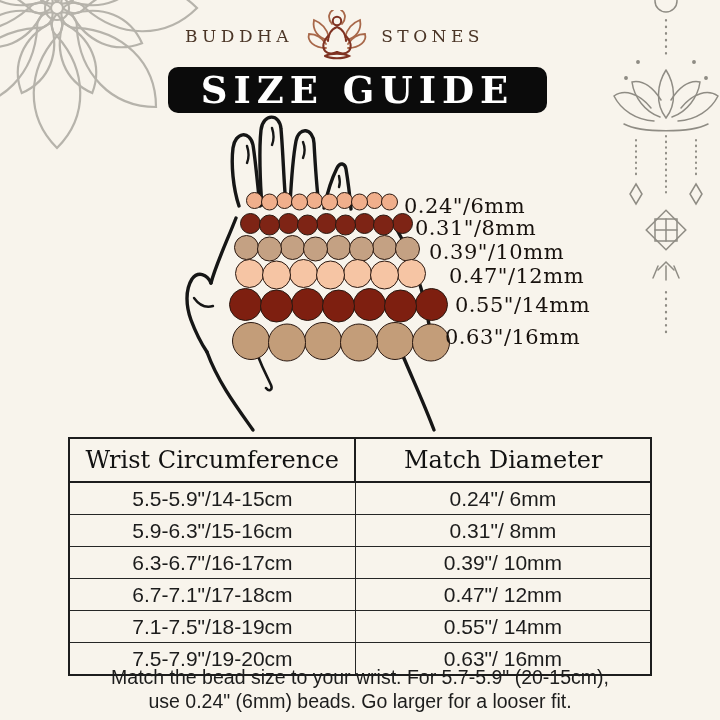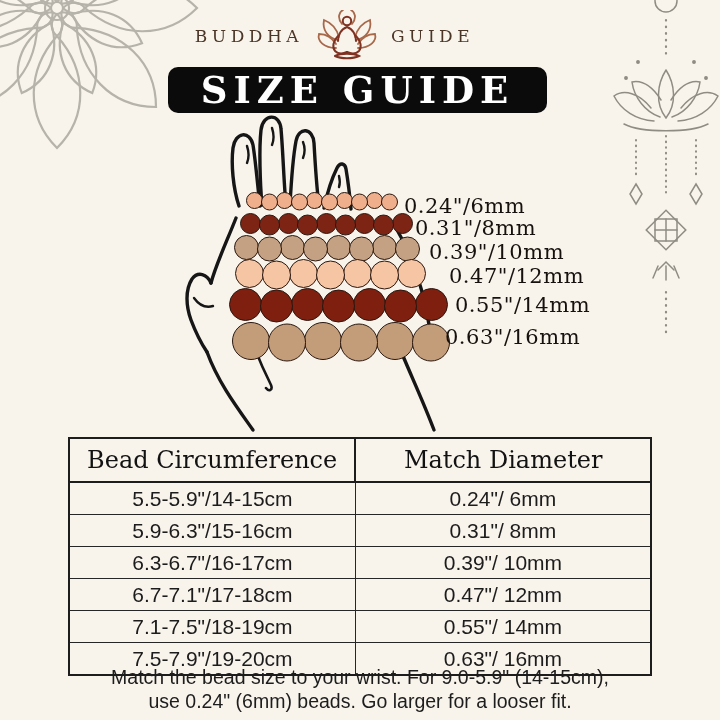--- a/index.html
+++ b/index.html
@@ -118,21 +118,21 @@
         </g>
         <g stroke="#7f3222" stroke-width="2">
           <circle cx="31" cy="11" r="4.2"></circle>
           <path d="M 31 17 C 25 19 22 25 22 31 M 31 17 C 37 19 40 25 40 31"></path>
           <path d="M 22 26 C 17 31 16 37 19 41 C 22 44 27 44 31 42"></path>
           <path d="M 40 26 C 45 31 46 37 43 41 C 40 44 35 44 31 42"></path>
           <path d="M 19 46 C 25 49 37 49 43 46 C 37 43 25 43 19 46"></path>
         </g>
       </g>
     </svg>
-    <span class="brand-word">GUIDE</span>
+    <span class="brand-word">STONES</span>
   </div>
 
   <div class="banner">
     <span>SIZE GUIDE</span>
   </div>
 
   <svg class="hand-svg" width="720" height="720" viewBox="0 0 720 720">
     <g fill="none" stroke="#161616" stroke-width="3.4" stroke-linecap="round">
       <path d="M 239 206 C 233 188 231 164 233 148 C 235 132 250 130 253 145 C 256 164 258 190 260 206"></path>
       <path d="M 262 205 C 260 183 259 148 261 130 C 263 113 280 113 281 129 C 283 151 284 186 286 205"></path>
@@ -220,21 +220,21 @@
       <div class="bead-label" style="left: 445px; top: 325px;">0.63"/16mm</div>
     </div>
 
   <table class="size-table">
     <colgroup>
         <col class="c1">
         <col class="c2">
       </colgroup>
     <thead>
       <tr>
-        <th>Bead Circumference</th>
+        <th>Wrist Circumference</th>
         <th>Match Diameter</th>
       </tr>
     </thead>
     <tbody>
         <tr>
           <td>5.5-5.9"/14-15cm</td>
           <td>0.24"/ 6mm</td>
         </tr>
         <tr>
           <td>5.9-6.3"/15-16cm</td>
@@ -253,17 +253,17 @@
           <td>0.55"/ 14mm</td>
         </tr>
         <tr>
           <td>7.5-7.9"/19-20cm</td>
           <td>0.63"/ 16mm</td>
         </tr>
       </tbody>
   </table>
 
   <div class="footer">
-    <div>Match the bead size to your wrist. For 9.0-5.9" (14-15cm),</div>
+    <div>Match the bead size to your wrist. For 5.7-5.9" (20-15cm),</div>
     <div>use 0.24" (6mm) beads. Go larger for a looser fit.</div>
   </div>
 
 </div>
 
 </body></html>

